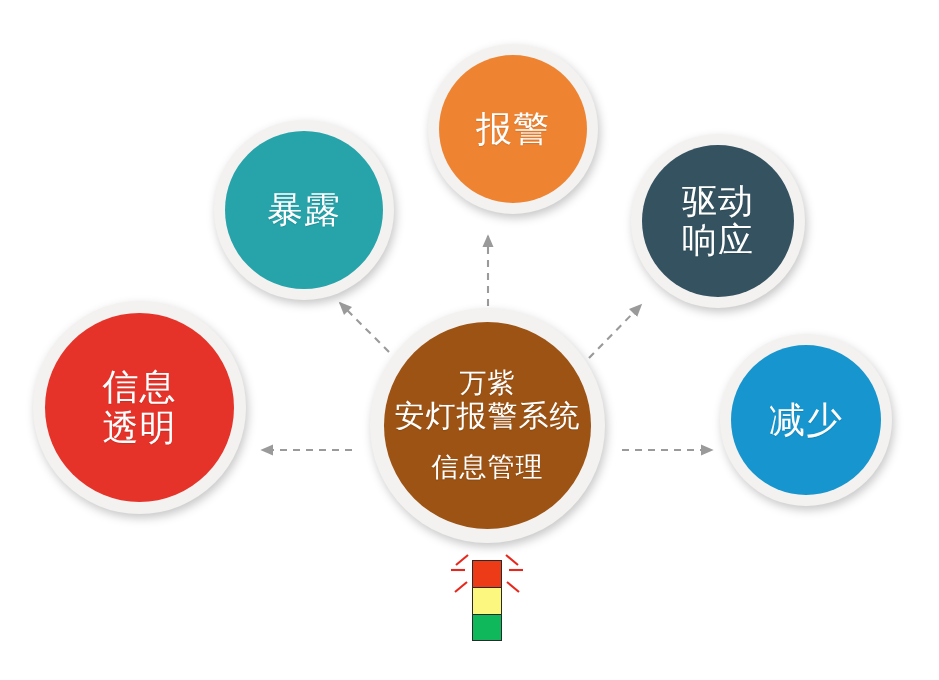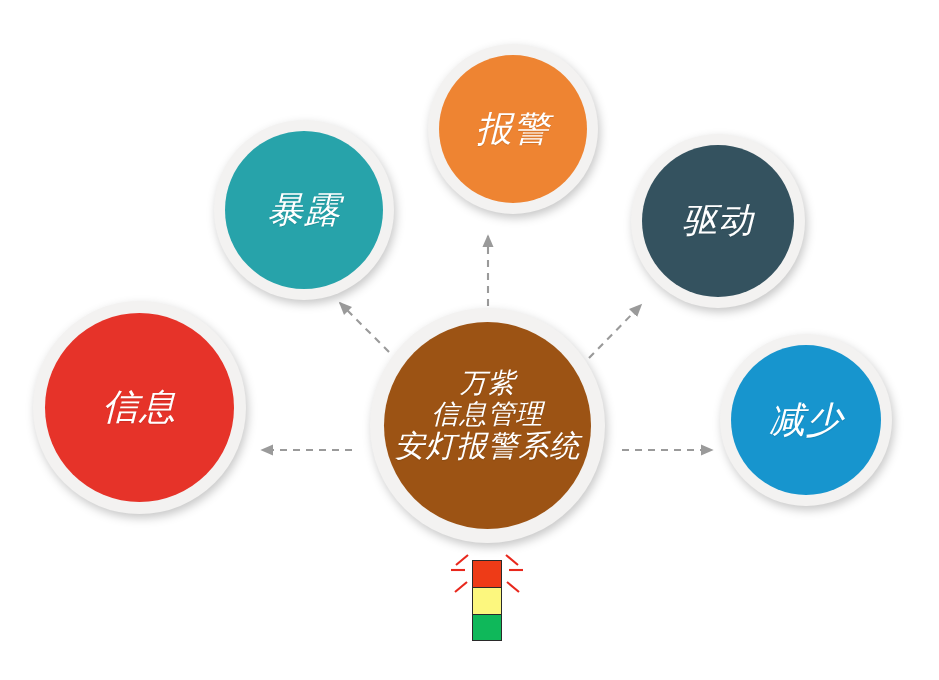--- a/index.html
+++ b/index.html
@@ -35,21 +35,20 @@
     border-radius: 50%;
     box-sizing: border-box;
     display: flex;
     flex-direction: column;
     align-items: center;
     justify-content: center;
     text-align: center;
     color: #ffffff;
     background-clip: padding-box;
     filter: drop-shadow(2px 4px 5px rgba(0,0,0,0.22));
-    font-style: italic;
   }
   .node .ring {
     position: absolute;
     left: 0; top: 0; right: 0; bottom: 0;
     border-radius: 50%;
     background: #f3f2f1;
     z-index: 0;
   }
   .node .disc {
     position: absolute;
@@ -178,20 +177,21 @@
     <line x1="352" y1="450" x2="262" y2="450" stroke="#9a9a9a" stroke-width="2.1" stroke-dasharray="7 6" marker-end="url(#arrowhead)"></line>
 
     <line x1="622" y1="450" x2="712" y2="450" stroke="#9a9a9a" stroke-width="2.1" stroke-dasharray="7 6" marker-end="url(#arrowhead)"></line>
   </svg>
 
   <div class="node" id="node-transparency">
     <span class="ring"></span>
     <span class="disc" style="background:#e63329;"></span>
     <span class="label">
       <span class="ln ln-1">信息</span>
+      <span class="ln ln-2">透明</span>
     </span>
   </div>
 
   <div class="node" id="node-expose">
     <span class="ring"></span>
     <span class="disc" style="background:#27a3aa;"></span>
     <span class="label">
       <span class="ln ln-1">暴露</span>
     </span>
   </div>
@@ -202,38 +202,39 @@
     <span class="label">
       <span class="ln ln-1">报警</span>
     </span>
   </div>
 
   <div class="node" id="node-drive">
     <span class="ring"></span>
     <span class="disc" style="background:#34525f;"></span>
     <span class="label">
       <span class="ln ln-1">驱动</span>
+      <span class="ln ln-2">响应</span>
     </span>
   </div>
 
   <div class="node" id="node-waste">
     <span class="ring"></span>
     <span class="disc" style="background:#1795ce;"></span>
     <span class="label">
       <span class="ln ln-1">减少</span>
     </span>
   </div>
 
   <div class="node" id="node-center">
     <span class="ring"></span>
     <span class="disc" style="background:#9c5314;"></span>
     <span class="label">
       <span class="ln ln-1">万紫</span>
+      <span class="ln ln-2">安灯报警系统</span>
       <span class="ln ln-3">信息管理</span>
-      <span class="ln ln-2">安灯报警系统</span>
     </span>
   </div>
 
   <div id="andon">
     <svg class="rays" viewBox="0 0 78 98" width="78" height="98">
       <g stroke="#e8271c" stroke-width="2.1" stroke-linecap="butt">
         <line x1="19" y1="6" x2="7" y2="16"></line>
         <line x1="16" y1="21" x2="2" y2="21"></line>
         <line x1="18" y1="33" x2="6" y2="43"></line>
         <line x1="57" y1="6" x2="69" y2="16"></line>

